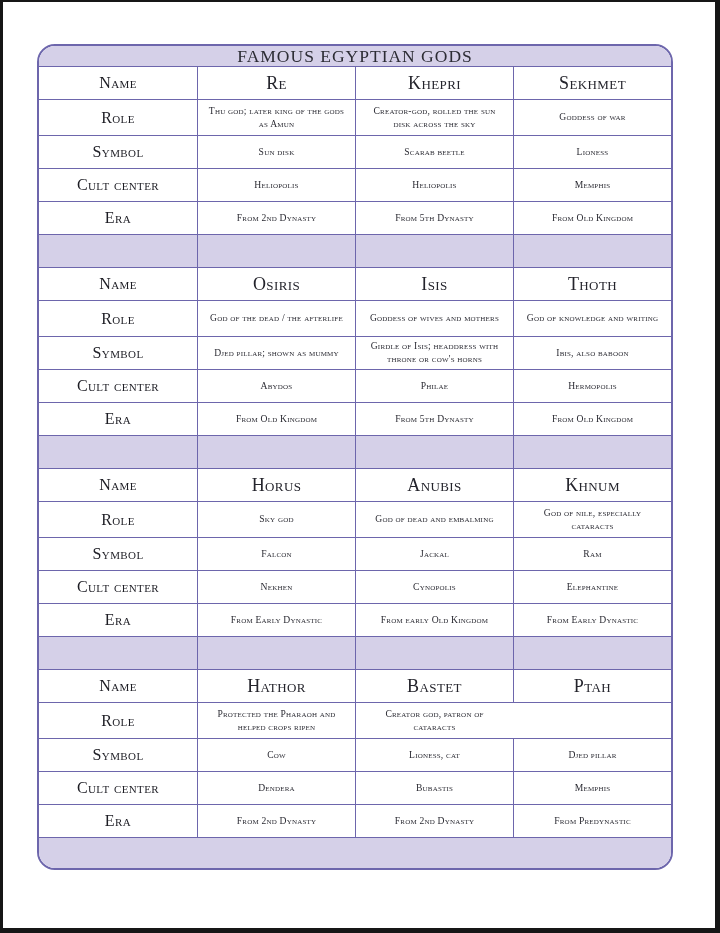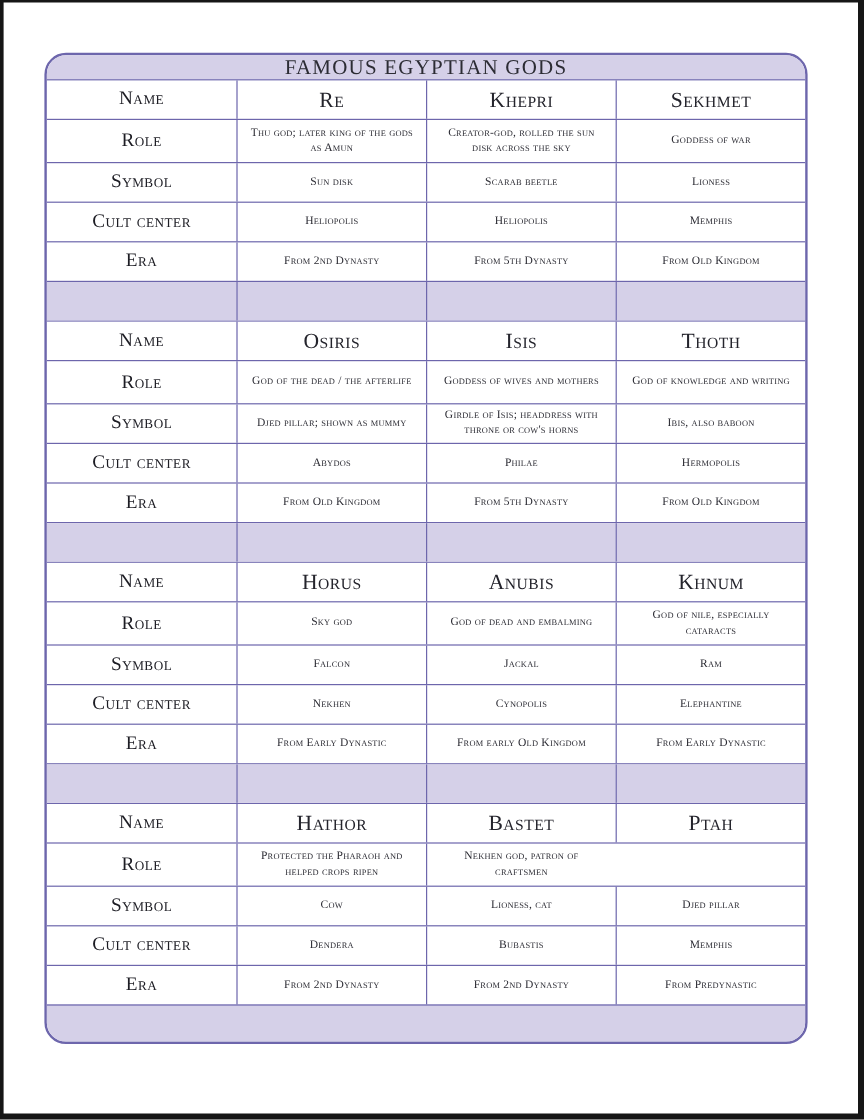--- a/index.html
+++ b/index.html
@@ -228,21 +228,21 @@
     <section>
       <div class="row r-name">
         <div class="cell label">Name</div>
         <div class="cell gname">Hathor</div>
         <div class="cell gname">Bastet</div>
         <div class="cell gname">Ptah</div>
       </div>
       <div class="row r-role">
         <div class="cell label">Role</div>
         <div class="cell body">Protected the Pharaoh and helped crops ripen</div>
-        <div class="cell body">Nekhen god, patron of craftsmen</div>
+        <div class="cell body">Creator god, patron of cataracts</div>
       </div>
       <div class="row r-sym">
         <div class="cell label">Symbol</div>
         <div class="cell body">Cow</div>
         <div class="cell body">Lioness, cat</div>
         <div class="cell body">Djed pillar</div>
       </div>
       <div class="row r-cult">
         <div class="cell label">Cult center</div>
         <div class="cell body">Dendera</div>

